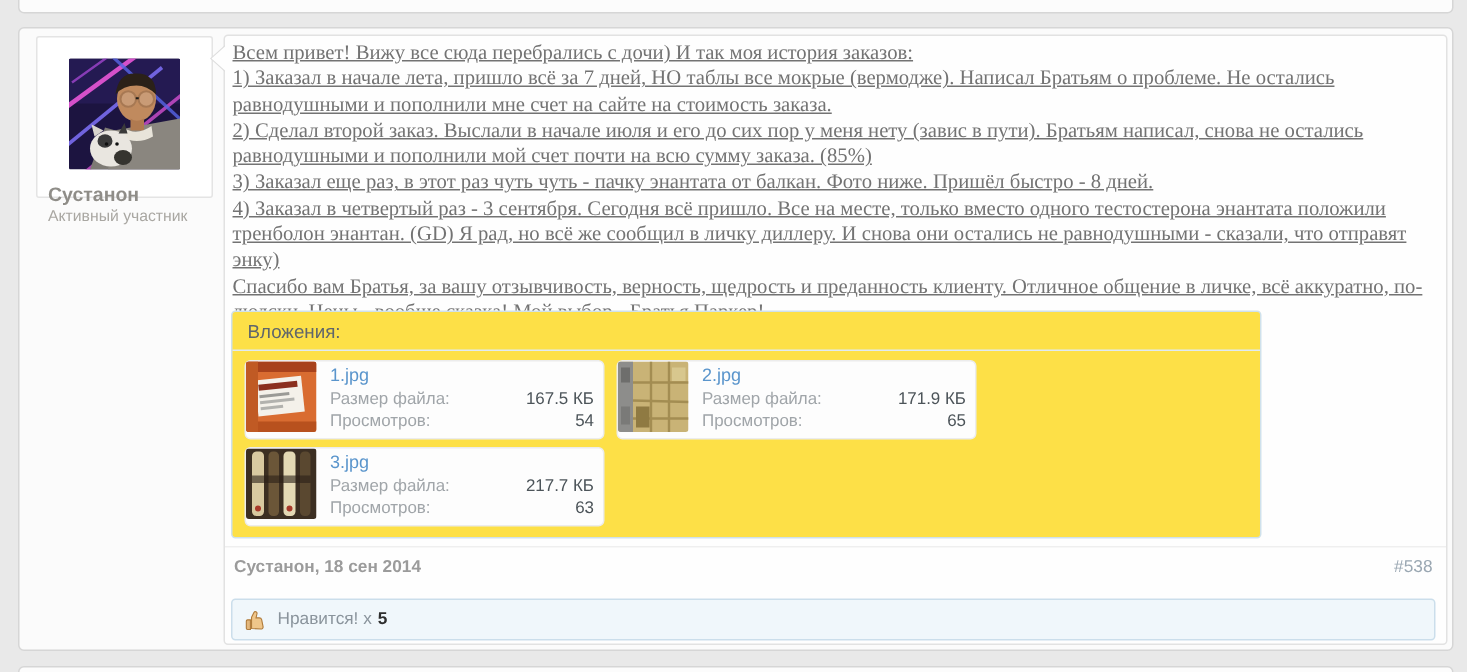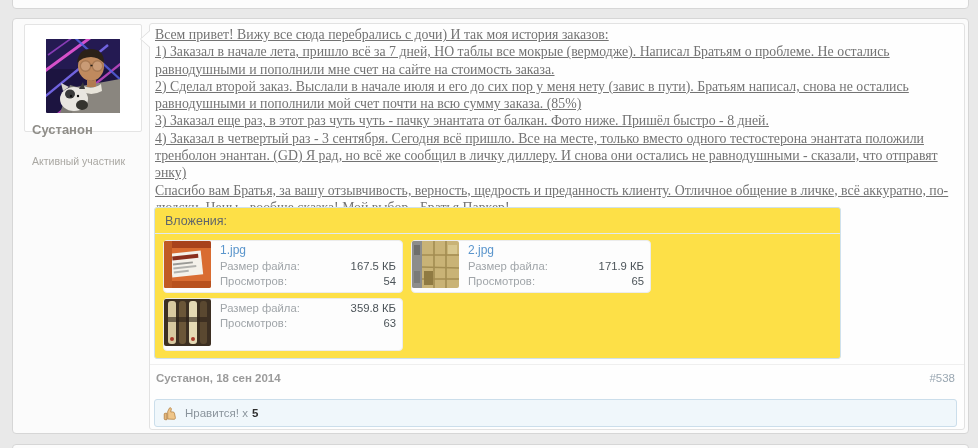--- a/index.html
+++ b/index.html
@@ -22,21 +22,21 @@
   }
 
   
   .avatar-card {
     position:absolute; left:11px; top:5px; width:118px; height:108px;
     background:#ffffff; border:1px solid #e4e4e4; border-radius:2px;
     padding:14px 5px 18px 5px;
   }
   .avatar-img { display:block; margin:0 auto; width:74px; height:74px; border-radius:1px; }
   .username { margin:9px 0 0 2px; font-size:13px; font-weight:bold; color:#8f8d88; }
-  .usertitle { margin:18px 0 0 2px; font-size:10.5px; color:#a9a7a2; }
+  .usertitle { margin:1px 0 0 2px; font-size:10.5px; color:#a9a7a2; }
 
   
   .bubble {
     position:absolute; left:136px; right:3px; top:4px; bottom:3px;
     background:#fefefe; border:1px solid #e2e2e2; border-radius:3px;
   }
   .bubble-arrow-border {
     position:absolute; left:-10px; top:6px; width:0; height:0;
     border-top:9px solid transparent; border-bottom:9px solid transparent;
     border-right:10px solid #dddddd;
@@ -207,23 +207,24 @@
             <rect width="47" height="47" fill="#3c2f22"></rect>
             <rect x="4" y="2" width="8" height="43" rx="3" fill="#d8c9a0"></rect>
             <rect x="15" y="2" width="7" height="43" rx="3" fill="#6b5638"></rect>
             <rect x="25" y="2" width="8" height="43" rx="3" fill="#e4d9b4"></rect>
             <rect x="36" y="2" width="7" height="43" rx="3" fill="#5a4830"></rect>
             <rect x="4" y="18" width="39" height="5" fill="#2a2018" opacity="0.6"></rect>
             <circle cx="8" cy="40" r="2" fill="#a83a2a"></circle>
             <circle cx="29" cy="40" r="2" fill="#a83a2a"></circle>
           </svg>
           <div class="attach-info">
+            <a class="attach-filename">3.jpg</a>
             <div class="attach-row">
               <span class="attach-label">Размер файла:</span>
-              <span class="attach-value">359.8 КБ</span>
+              <span class="attach-value">217.7 КБ</span>
             </div>
             <div class="attach-row">
               <span class="attach-label">Просмотров:</span>
               <span class="attach-value">63</span>
             </div>
           </div>
         </div>
 
       </div>
     </div>

